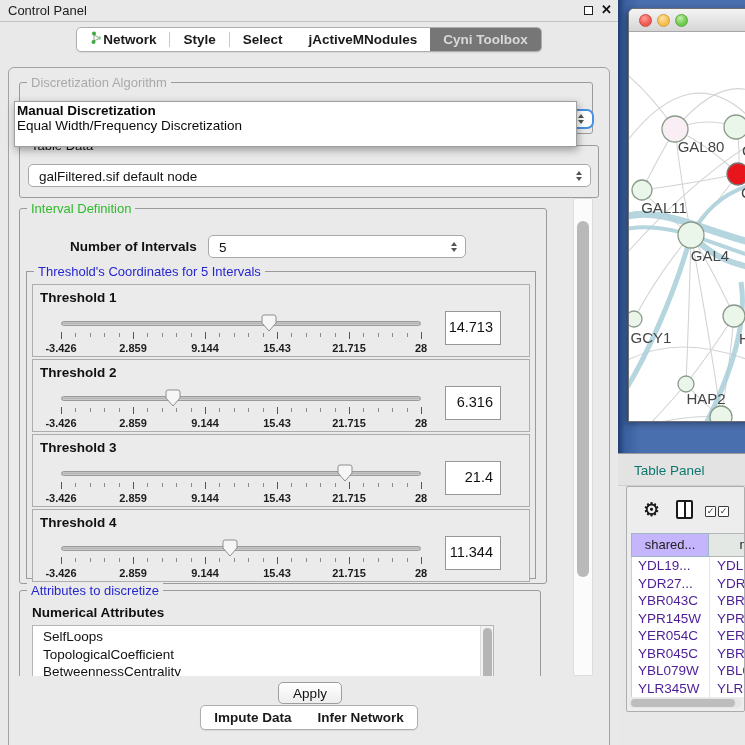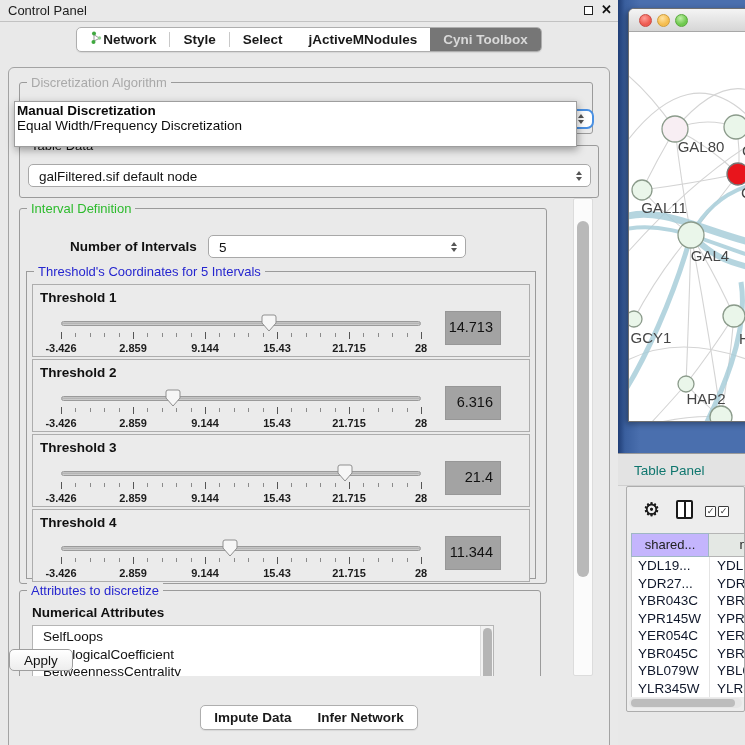--- a/index.html
+++ b/index.html
@@ -65,31 +65,31 @@
   .thr-panel { position:absolute; left:5px; width:498px; height:73px; border:1px solid #adadad; background:#ebebeb; }
   .thr-label { position:absolute; left:7px; top:5px; font-size:13.5px; font-weight:bold; color:#111; }
   .slider { position:absolute; left:28px; top:28px; width:360px; height:42px; }
   .slider .track { position:absolute; left:0; top:8px; width:100%; height:5px; background:linear-gradient(#cdcdcd,#b2b2b2 45%,#d6d6d6); border:1px solid #9a9a9a; border-radius:3px; }
   .slider-thumb { position:absolute; top:1px; width:16px; height:18px; }
   .ticks { position:absolute; left:0; top:19px; width:100%; height:8px; }
   .tick { position:absolute; top:1px; width:1px; height:4px; background:#8a8a8a; }
   .tick.major { height:7px; top:0; background:#555; }
   .tick-labels { position:absolute; left:0; top:29px; width:100%; height:12px; }
   .tick-label { position:absolute; transform:translateX(-50%); font-size:11px; font-weight:bold; color:#1c1c1c; white-space:nowrap; }
-  .thr-value { position:absolute; left:412px; top:26px; width:56px; height:34px; background:#a3a3a3; border:1px solid #979797; font-size:14.5px; color:#111; text-align:right; padding:7px 7px 0 0; }
+  .thr-value { position:absolute; left:412px; top:26px; width:56px; height:34px; background:#ffffff; border:1px solid #979797; font-size:14.5px; color:#111; text-align:right; padding:7px 7px 0 0; }
 
   .attr-group { left:6px; top:392px; width:522px; height:180px; }
   .na-label { position:absolute; left:12px; top:14px; font-size:13.5px; font-weight:bold; color:#111; }
   .attr-list { position:absolute; left:12px; top:34px; width:462px; height:140px; background:#fff; border:1px solid #b5b5b5; overflow:hidden; }
   .list-inner { position:absolute; left:0; top:2px; right:13px; }
   .list-item { font-size:13.5px; color:#111; line-height:17.5px; padding-left:10px; white-space:nowrap; }
   .list-vscroll { position:absolute; right:0; top:0; width:13px; height:100%; background:#f2f2f2; border-left:1px solid #ddd; }
   .list-vscroll .thumb { position:absolute; left:2px; top:2px; width:9px; height:58px; background:#b5b5b5; border-radius:5px; }
 
-  .apply-row { position:absolute; left:0; top:577px; width:602px; height:30px; display:flex; align-items:center; }
+  .apply-row { position:absolute; left:0; top:610px; width:602px; height:30px; display:flex; justify-content:center; align-items:center; }
   .btn { background:linear-gradient(#ffffff,#ededed); border:1px solid #9e9e9e; border-radius:5px; font-size:13.5px; color:#111; padding:2px 14px; height:22px; }
 
   .bottom-tab-row { position:absolute; left:0; top:705px; width:618px; display:flex; justify-content:center; }
 
   
   .right-area { position:absolute; left:618px; top:0; width:127px; height:745px; background:#e8e8e8; }
   .desktop { position:absolute; left:0; top:0; width:127px; height:453px; background:linear-gradient(90deg,#1f3d75 0px,#3a5f9e 7px,#4a6fae 22px,#4a6fae); }
   .net-window { position:absolute; left:10px; top:8px; width:130px; height:414px; background:#fff; border:1px solid #6f6f6f; border-radius:6px 6px 0 0; box-shadow:-2px 2px 6px rgba(0,0,0,.35); overflow:hidden; }
   .net-titlebar { position:absolute; left:0; top:0; width:100%; height:23px; background:linear-gradient(#f4f4f4,#d6d6d6); border-bottom:1px solid #a8a8a8; }
   .light { position:absolute; top:5px; width:13px; height:13px; border-radius:50%; }
@@ -110,21 +110,21 @@
   .chk::after { content:"\2713"; }
   .chk.c1 { left:78px; } .chk.c2 { left:91px; }
 
   .ntable { position:absolute; left:4px; top:46px; width:160px; }
   .thead { display:flex; height:24px; }
   .hcell { border:1px solid #9fb7c4; font-size:13px; color:#222; text-align:center; line-height:22px; overflow:hidden; white-space:nowrap; }
   .hcell.h0 { width:78px; background:#c4b5fd; }
   .hcell.h1 { width:80px; background:#e4e8e4; border-left:none; border-color:#b5b5b5; }
   .tbody { background:#fff; height:140px; overflow:hidden; border-left:1px solid #cfcfcf; }
   .trow { display:flex; height:17.5px; }
-  .tcell { font-size:13.5px; color:#0f172a; line-height:17.5px; white-space:nowrap; overflow:hidden; }
+  .tcell { font-size:13.5px; color:#4c1d95; line-height:17.5px; white-space:nowrap; overflow:hidden; }
   .tcell.c0 { width:78px; padding-left:6px; border-right:1px solid #e4e4e4; }
   .tcell.c1 { width:80px; padding-left:7px; }
   .hscroll { position:absolute; left:2px; top:211px; width:113px; height:10px; background:#e6e6e6; border-radius:5px; }
   .hscroll .thumb { position:absolute; left:2px; top:1px; width:104px; height:8px; background:#bdbdbd; border-radius:4px; }
 </style>
 </head>
 <body>
 
 <div id="stage">
 

